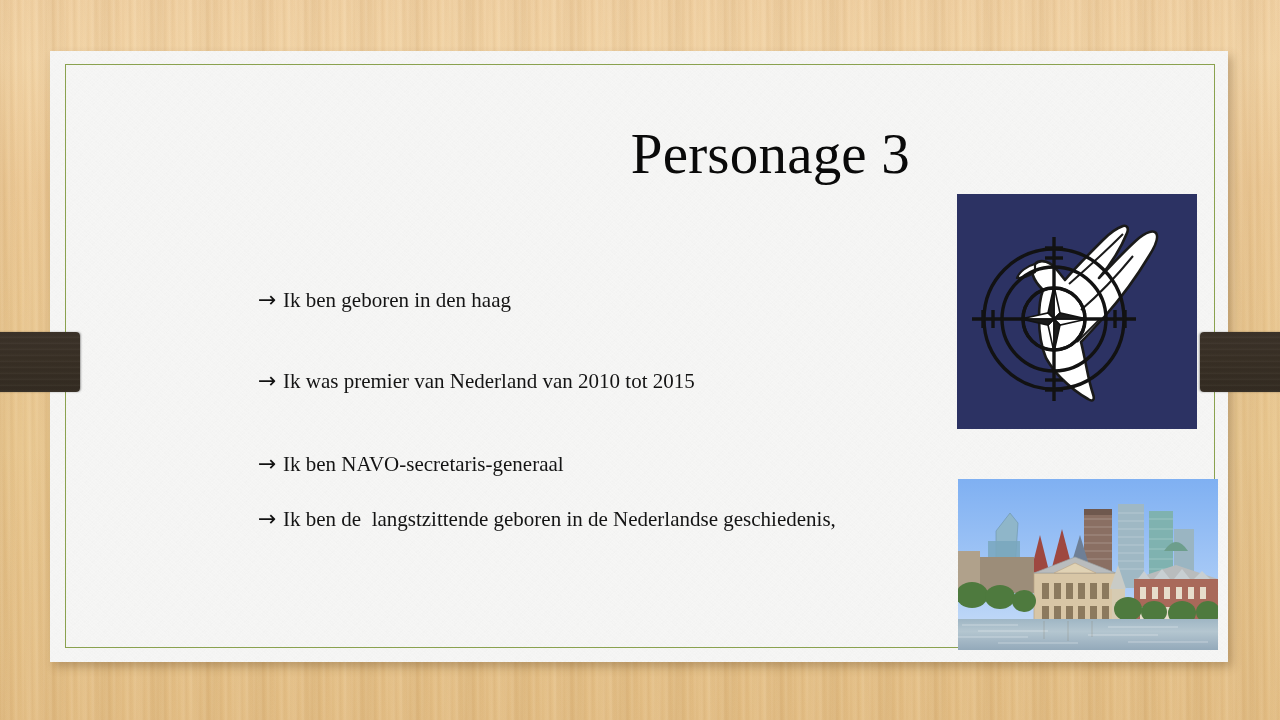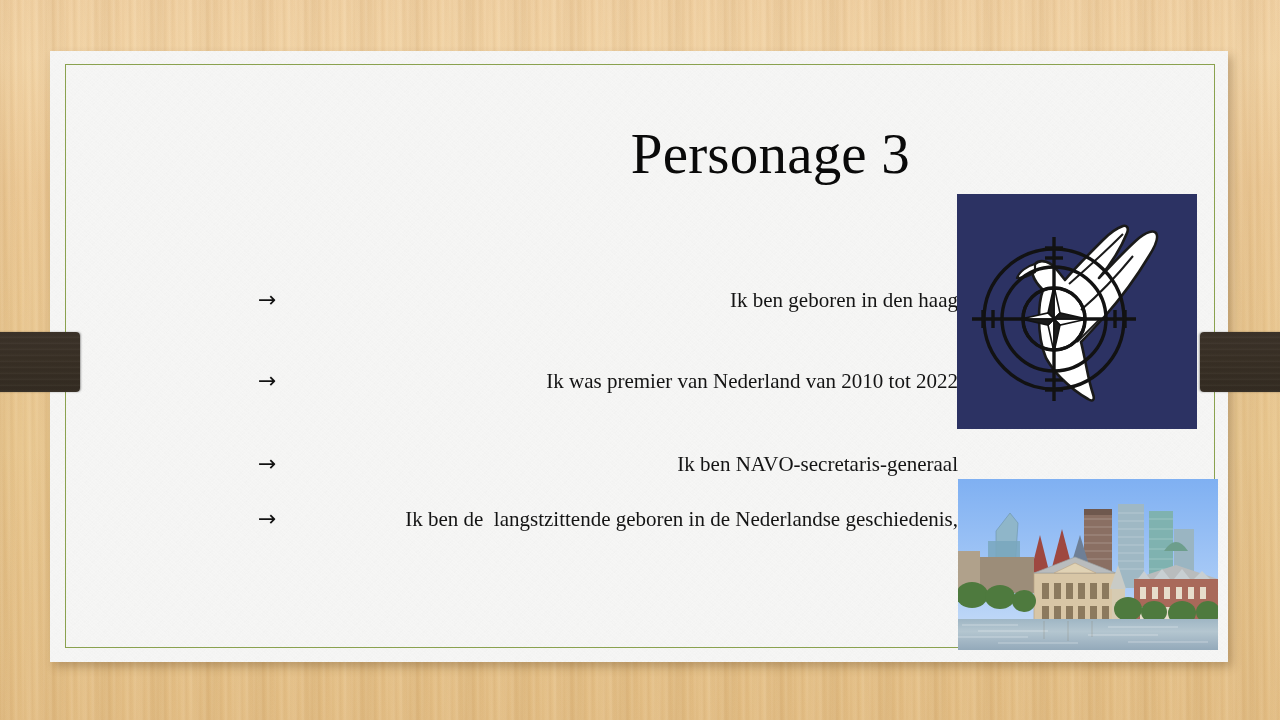--- a/index.html
+++ b/index.html
@@ -153,21 +153,20 @@
     width: 25px;
     font-size: 22px;
     color: #111111;
     font-family: "DejaVu Sans", sans-serif;
     line-height: 1;
   }
   .bullet-text {
     flex: 1 1 auto;
     white-space: pre;
     font-family: "Liberation Serif", "DejaVu Serif", serif;
-    text-align: right;
   }
   .gap-lg { height: 56px; }
   .gap-md { height: 58px; }
   .gap-sm { height: 29px; }
 
   
   .nato-img {
     position: absolute;
     left: 957px;
     top: 194px;
@@ -213,21 +212,21 @@
 
     <div class="bullet-row">
       <span class="bullet-arrow">→</span>
       <span class="bullet-text">Ik ben geboren in den haag</span>
     </div>
 
     <div class="gap-lg"></div>
 
     <div class="bullet-row">
       <span class="bullet-arrow">→</span>
-      <span class="bullet-text">Ik was premier van Nederland van 2010 tot 2022</span>
+      <span class="bullet-text">Ik was premier van Nederland van 2010 tot 2015</span>
     </div>
 
     <div class="gap-md"></div>
 
     <div class="bullet-row">
       <span class="bullet-arrow">→</span>
       <span class="bullet-text">Ik ben NAVO-secretaris-generaal</span>
     </div>
 
     <div class="gap-sm"></div>

